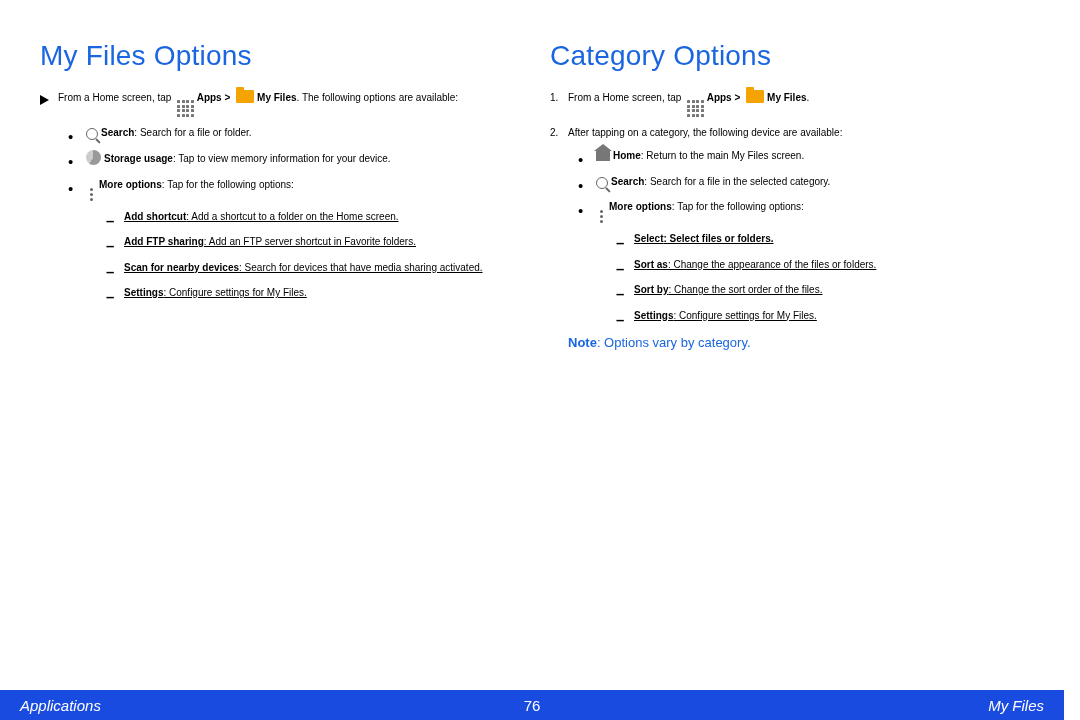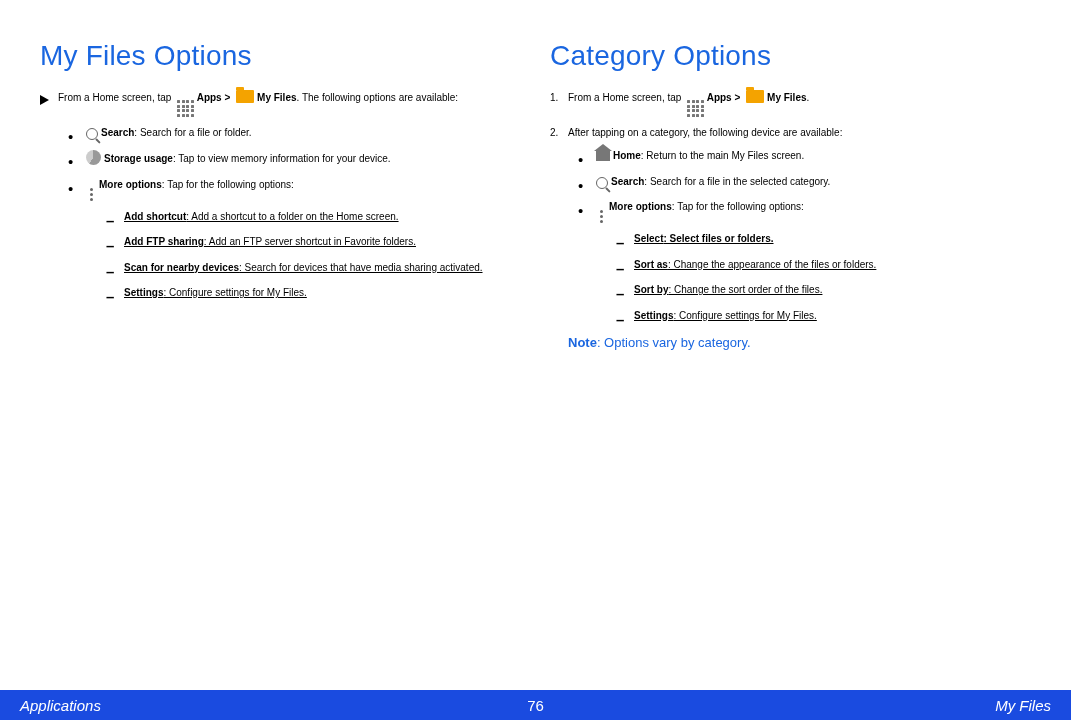--- a/index.html
+++ b/index.html
@@ -60,21 +60,21 @@
     display: inline-block; width: 14px; height: 10px; background: #777;
     position: relative; vertical-align: -2px; margin-right: 3px;
   }
   .home-icon::before {
     content: ""; position: absolute; top: -7px; left: -2px; width: 0; height: 0;
     border-left: 9px solid transparent; border-right: 9px solid transparent;
     border-bottom: 7px solid #777;
   }
 
   .footer {
-    position: absolute; bottom: 0; left: 0; right: 9px; height: 30px;
+    position: absolute; bottom: 0; left: 0; right: 16px; height: 30px;
     background: #1a4be0; color: #fff; display: flex; align-items: center;
     padding: 0 20px; font-size: 15px; font-style: italic;
   }
   .footer .f-center { position: absolute; left: 50%; transform: translateX(-50%); font-style: normal; }
   .footer .f-right { margin-left: auto; }
 </style>
 </head>
 <body>
 
 <div class="page">

